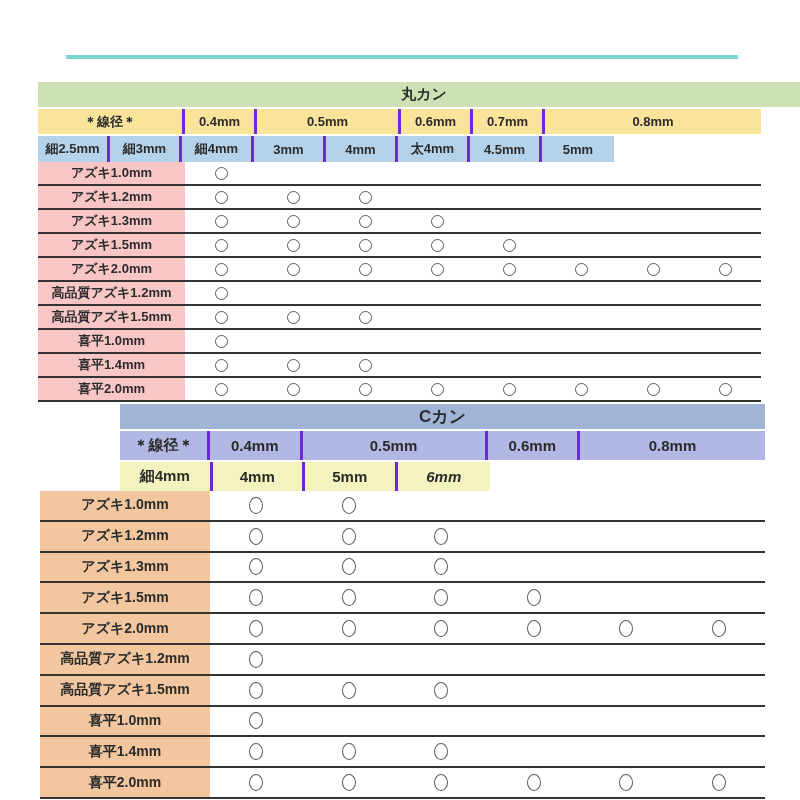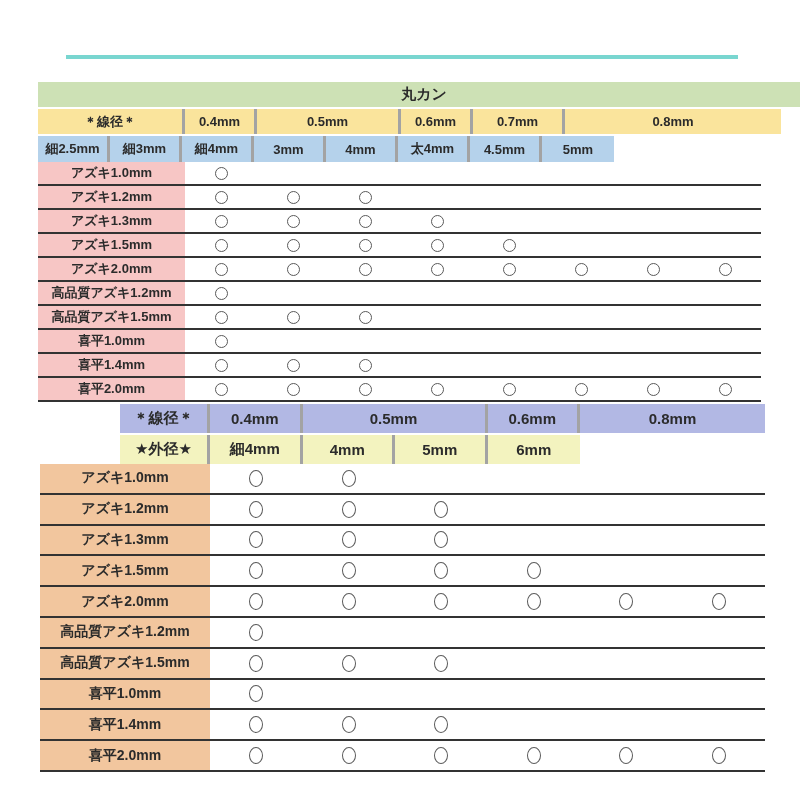--- a/index.html
+++ b/index.html
@@ -23,21 +23,21 @@
   .tbl{position:absolute;}
   #table-maru{left:38px;top:82px;width:723px;}
   #table-c{left:40px;top:404px;width:725px;}
 
   .trow{display:flex;box-sizing:border-box;}
   .cell{
     display:flex;align-items:center;justify-content:center;
     box-sizing:border-box;font-weight:bold;white-space:nowrap;
     flex:0 0 auto;
   }
-  .hc{border-right:3px solid #a3a3a3;}
+  .hc{border-right:3px solid #6d28d9;}
   .trow .hc:last-child{border-right:none;}
   .drow{border-bottom:2px solid #333333;}
 
   
   .maru .t-head{background:#cde1b5;font-size:15px;}
   .maru .wire{background:#fae49c;font-size:13px;}
   .maru .od{background:#b5d2eb;font-size:13px;}
   .maru .rlabel{background:#f7c6c5;font-size:13px;}
   .maru .circ{width:11px;height:11px;border:1.5px solid #5a5a5a;border-radius:50%;}
 
@@ -55,21 +55,21 @@
   <div class="title-underline"></div>
   <section id="table-maru" class="tbl maru">
       <div class="trow" style="height: 25px; margin-bottom: 2px;">
         <div class="cell hc t-head" style="width: 772px; height: 100%; text-align: center;">丸カン</div>
       </div>
       <div class="trow" style="height: 25px; margin-bottom: 2px;">
         <div class="cell hc wire" style="width: 147px;">＊線径＊</div>
         <div class="cell hc wire" style="width: 72px;">0.4mm</div>
         <div class="cell hc wire" style="width: 144px;">0.5mm</div>
         <div class="cell hc wire" style="width: 72px;">0.6mm</div>
-        <div class="cell hc wire" style="width: 92px;">0.7mm</div>
+        <div class="cell hc wire" style="width: 72px;">0.7mm</div>
         <div class="cell hc wire" style="width: 216px;">0.8mm</div>
       </div>
       <div class="trow" style="height: 26px;">
         <div class="cell hc od" style="width: 72px;">細2.5mm</div>
         <div class="cell hc od" style="width: 72px;">細3mm</div>
         <div class="cell hc od" style="width: 72px;">細4mm</div>
         <div class="cell hc od" style="width: 72px; text-align: center;">3mm</div>
         <div class="cell hc od" style="width: 72px;">4mm</div>
         <div class="cell hc od" style="width: 72px;">太4mm</div>
         <div class="cell hc od" style="width: 72px;">4.5mm</div>
@@ -254,33 +254,35 @@
         </div>
         <div class="cell mark" style="width: 72px;">
           <span class="circ"></span>
         </div>
         <div class="cell mark" style="width: 72px;">
           <span class="circ"></span>
         </div>
       </div>
     </section>
   <section id="table-c" class="tbl c">
+      <div class="trow" style="height: 25px; margin-bottom: 2px; margin-left: 80px;">
+        <div class="cell hc t-head" style="width: 645px; height: 100%;">Cカン</div>
+      </div>
       <div class="trow" style="height: 29px; margin-bottom: 2px; margin-left: 80px;">
         <div class="cell hc wire" style="width: 90px;">＊線径＊</div>
         <div class="cell hc wire" style="width: 92.5px;">0.4mm</div>
         <div class="cell hc wire" style="width: 185px;">0.5mm</div>
         <div class="cell hc wire" style="width: 92.5px;">0.6mm</div>
         <div class="cell hc wire" style="width: 185px;">0.8mm</div>
       </div>
       <div class="trow" style="height: 29px; margin-left: 80px;">
-        <div class="cell hc od" style="width: 90px;">★外径★</div>
         <div class="cell hc od" style="width: 92.5px;">細4mm</div>
         <div class="cell hc od" style="width: 92.5px;">4mm</div>
         <div class="cell hc od" style="width: 92.5px;">5mm</div>
-        <div class="cell hc od" style="width: 92.5px;">6mm</div>
+        <div class="cell hc od" style="width: 92.5px; font-style: italic;">6mm</div>
       </div>
       <div class="trow drow" style="height: 30.8px;">
         <div class="cell rlabel" style="width: 170px;">アズキ1.0mm</div>
         <div class="cell mark" style="width: 92.5px;">
           <span class="circ"></span>
         </div>
         <div class="cell mark" style="width: 92.5px;">
           <span class="circ"></span>
         </div>
         <div class="cell mark" style="width: 92.5px;"></div>

